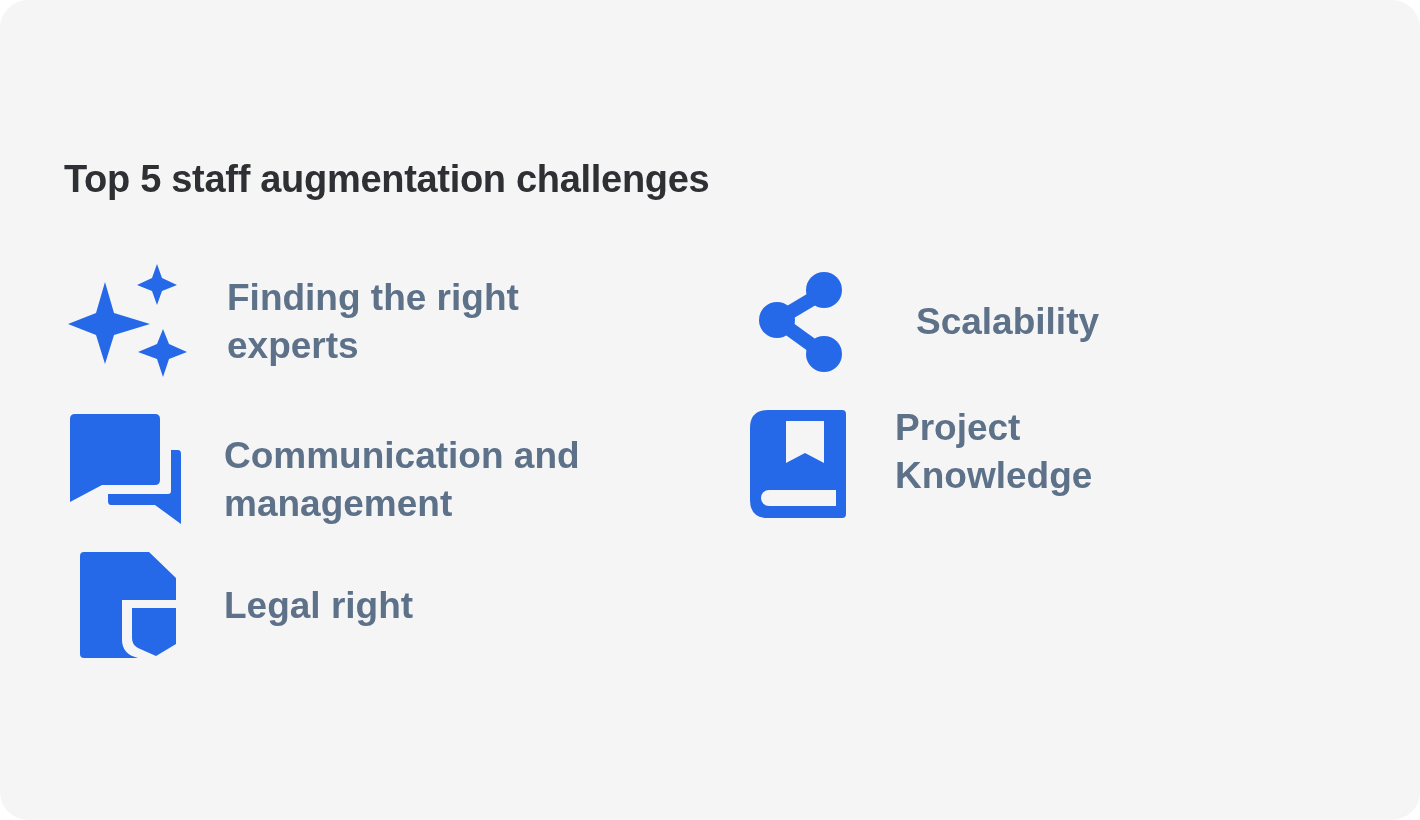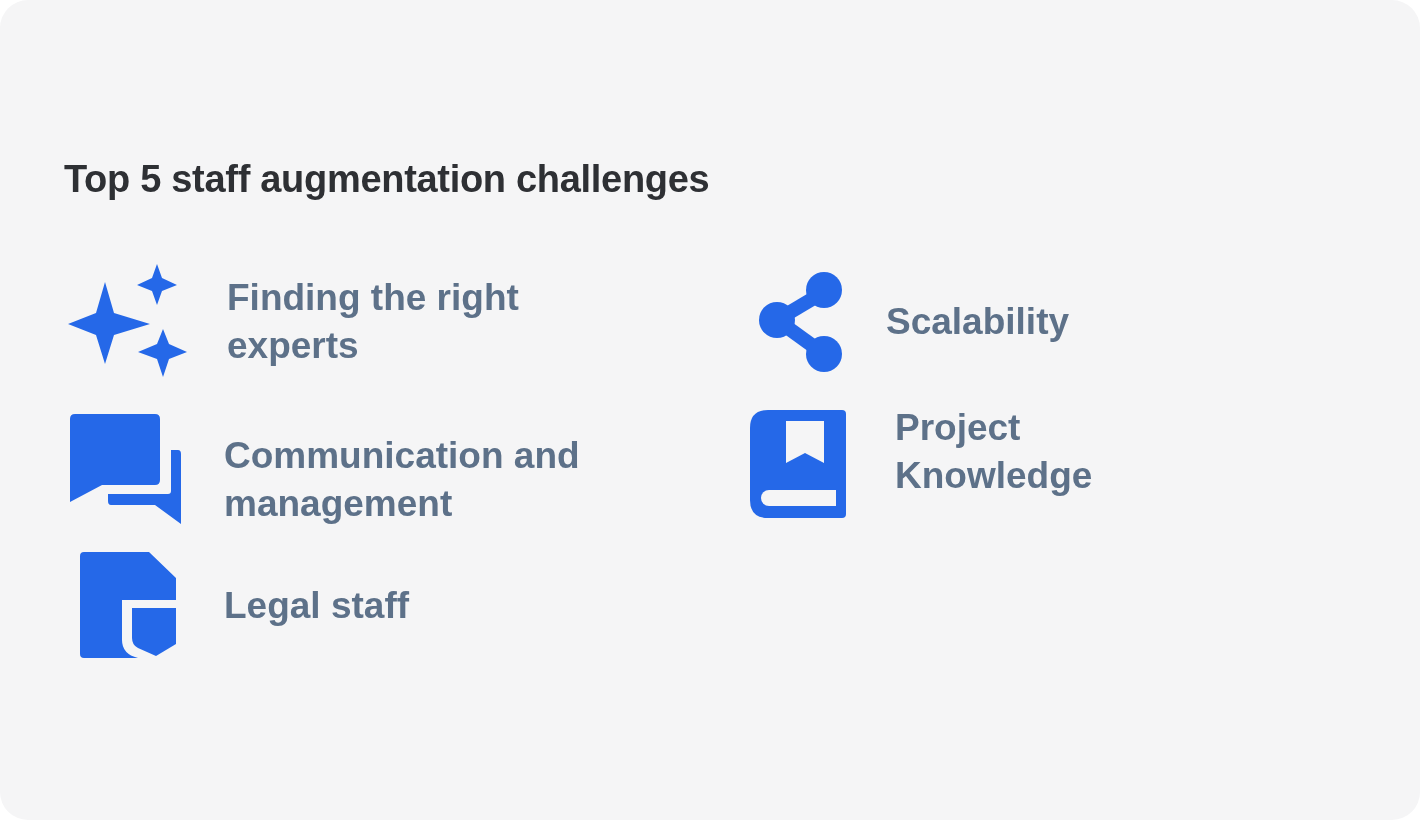--- a/index.html
+++ b/index.html
@@ -26,21 +26,21 @@
   </div>
 
   <div>
     <svg class="icon" style="left:746px;top:270px" width="100" height="104" viewBox="0 0 100 104">
       <line x1="31" y1="50" x2="78" y2="22" stroke="#2568e8" stroke-width="14"></line>
       <line x1="31" y1="50" x2="78" y2="84" stroke="#2568e8" stroke-width="14"></line>
       <circle cx="31" cy="50" r="18" fill="#2568e8"></circle>
       <circle cx="78" cy="20" r="18" fill="#2568e8"></circle>
       <circle cx="78" cy="84" r="18" fill="#2568e8"></circle>
     </svg>
-    <div class="label" style="left:886px;top:298px">Scalability</div>
+    <div class="label" style="left:916px;top:298px">Scalability</div>
   </div>
 
   <div>
     <svg class="icon" style="left:68px;top:414px" width="116" height="112" viewBox="0 0 116 112">
       <path d="M5 0 H87 Q92 0 92 5 V66 Q92 71 87 71 H34 L2 88 V5 Q2 0 7 0 Z" fill="#2568e8"></path>
       <path d="M103 36 H110 Q113 36 113 40 V110 L87 91 H43 Q40 91 40 87 V80 H100 Q103 80 103 77 Z" fill="#2568e8"></path>
     </svg>
     <div class="label" style="left:224px;top:432px">Communication and
 management</div>
   </div>
@@ -54,15 +54,15 @@
     </svg>
     <div class="label" style="left:895px;top:404px">Project
 Knowledge</div>
   </div>
 
   <div>
     <svg class="icon" style="left:80px;top:552px" width="98" height="108" viewBox="0 0 98 108">
       <path d="M4 0 H69 L96 26 V48 H42 V88 Q42 102 58 106 H4 Q0 106 0 102 V4 Q0 0 4 0 Z" fill="#2568e8"></path>
       <path d="M52 56 H96 V92 L76 104 L58 96 Q52 93 52 86 Z" fill="#2568e8"></path>
     </svg>
-    <div class="label" style="left:224px;top:582px">Legal staff</div>
+    <div class="label" style="left:224px;top:582px">Legal right</div>
   </div>
 </div>
 
 </body></html>

